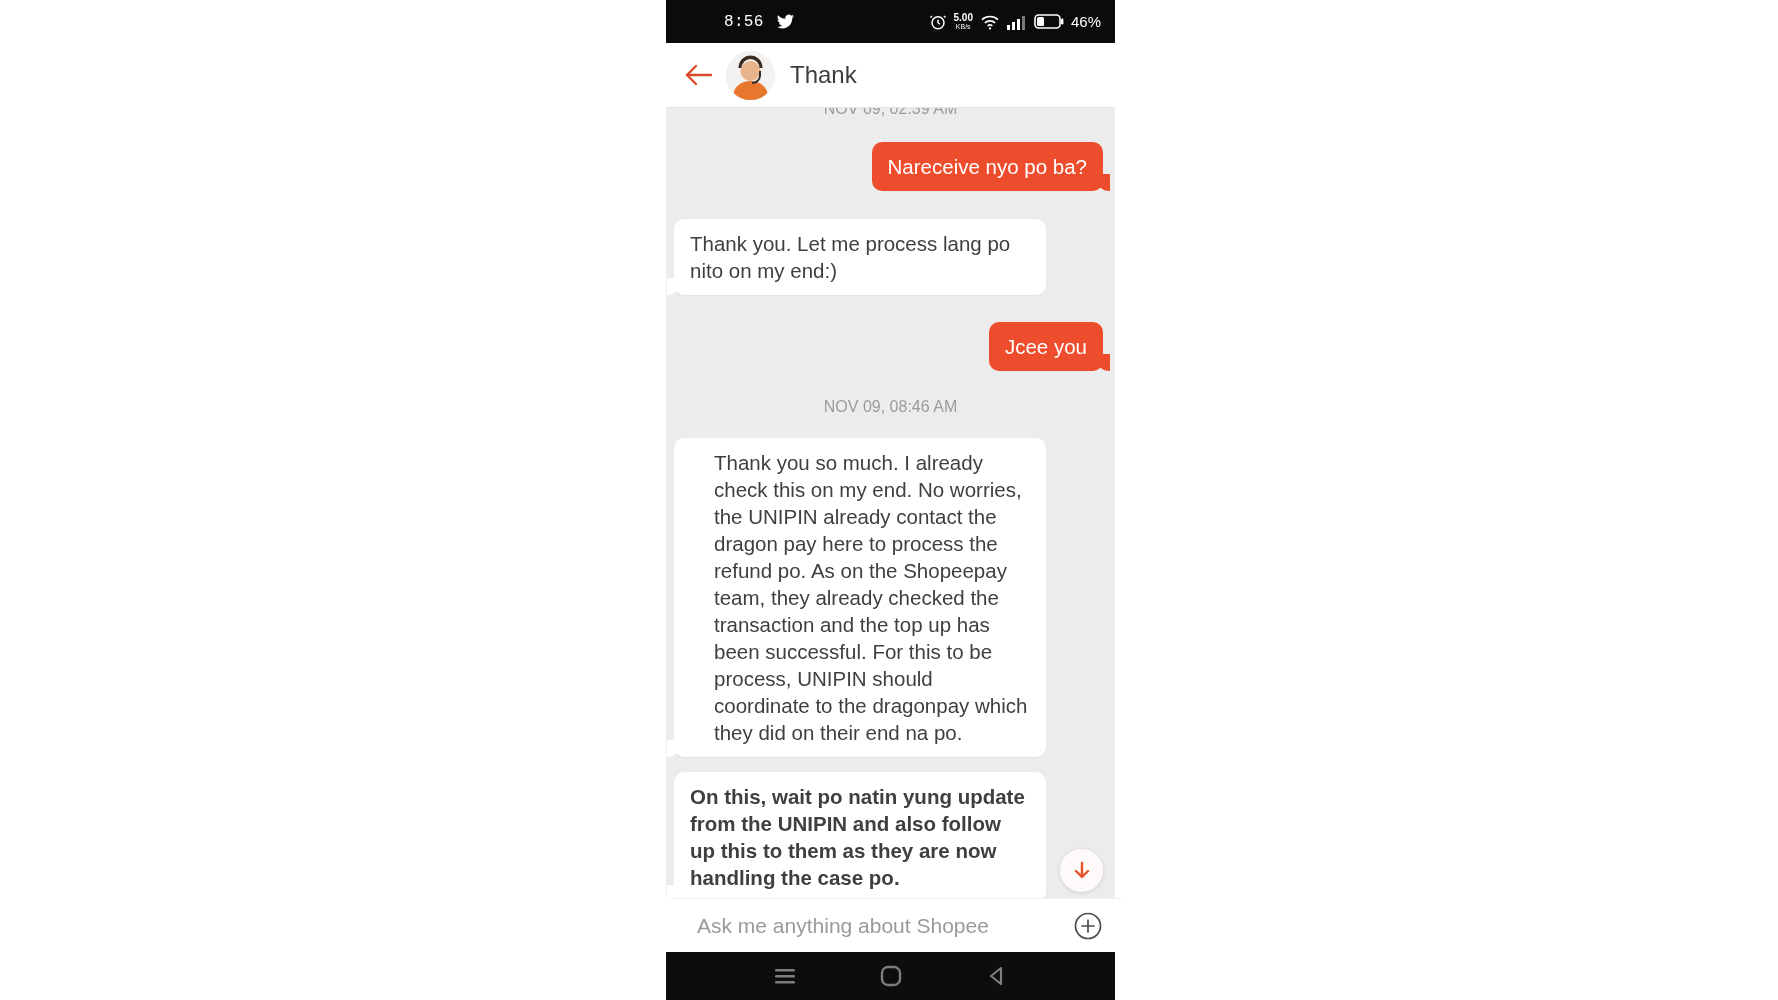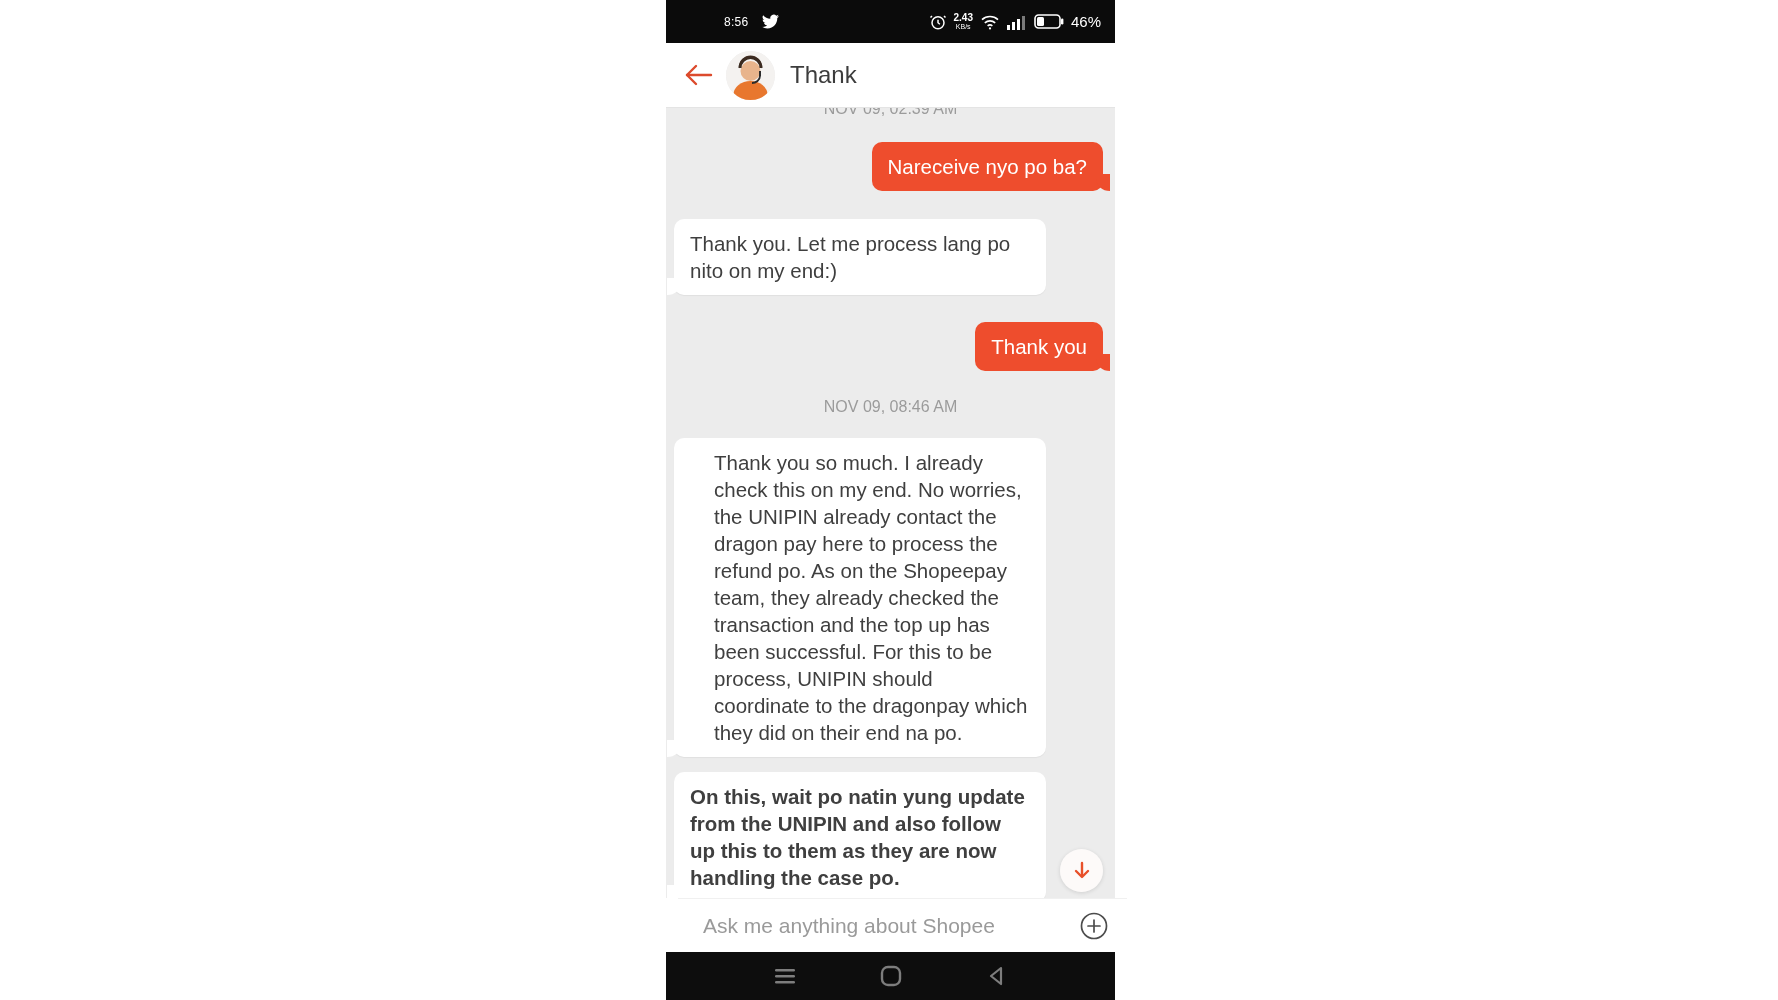--- a/index.html
+++ b/index.html
@@ -10,21 +10,21 @@
   .phone{
     position:absolute;left:666px;top:0;width:449px;height:1000px;background:#ffffff;
   }
   
   .statusbar{
     position:absolute;left:0;top:0;width:100%;height:43px;background:#0b0b0b;
     display:flex;align-items:center;justify-content:space-between;box-sizing:border-box;
     padding:0 14px 0 58px;color:#fff;
   }
   .sb-left{display:flex;align-items:center;gap:13px;}
-  .sb-time{font-size:12px;letter-spacing:.3px;}
+  .sb-time{font-size:16px;letter-spacing:.3px;font-family:Liberation Mono, monospace;}
   .sb-right{display:flex;align-items:center;gap:7px;}
   .sb-speed{display:flex;flex-direction:column;align-items:center;line-height:1;}
   .sb-speed .v{font-size:10px;font-weight:bold;}
   .sb-speed .u{font-size:7px;}
   .sb-batt-pct{font-size:15px;}
   
   .header{
     position:absolute;left:0;top:43px;width:100%;height:65px;background:#ffffff;
     border-bottom:1px solid #e4e4e4;display:flex;align-items:center;box-sizing:border-box;
     padding:0 12px;z-index:5;
@@ -70,21 +70,21 @@
   .m5{margin-top:15px;font-weight:bold;}
   .m6{margin-top:16px;padding-top:13px;}
   
   .scroll-down{
     position:absolute;left:394px;top:849px;width:43px;height:43px;border-radius:50%;
     background:rgba(255,252,251,0.88);box-shadow:0 1px 4px rgba(0,0,0,0.12);
     display:flex;align-items:center;justify-content:center;cursor:pointer;z-index:6;
   }
   
   .inputbar{
-    position:absolute;left:12px;top:898px;width:100%;height:54px;background:#ffffff;
+    position:absolute;left:6px;top:898px;width:100%;height:54px;background:#ffffff;
     border-top:1px solid #f0f0f0;display:flex;align-items:center;box-sizing:border-box;
     padding:0 16px 0 23px;z-index:7;
   }
   .chat-input{
     flex:1;border:none;outline:none;font-size:21px;color:#3f3f3f;background:transparent;
     font-family:"Liberation Sans", sans-serif;
   }
   .chat-input::placeholder{color:#9a9a9a;}
   .plus-btn{width:34px;height:34px;display:flex;align-items:center;justify-content:center;cursor:pointer;}
   
@@ -110,21 +110,21 @@
     </div>
     <div class="sb-right">
       <span style="display:flex;">
         <svg width="18" height="18" viewBox="0 0 24 24" fill="none" stroke="#ffffff" stroke-width="2">
           <circle cx="12" cy="13" r="8"></circle>
             <path d="M12 9v4l2.5 2"></path>
             <path d="M4 4 2 6M20 4l2 2"></path>
         </svg>
       </span>
       <span class="sb-speed">
-        <span class="v">2.43</span>
+        <span class="v">5.00</span>
         <span class="u">KB/s</span>
       </span>
       <span style="display:flex;">
         <svg width="20" height="16" viewBox="0 0 24 20" fill="none" stroke="#ffffff" stroke-width="2">
           <path d="M2 7a15 15 0 0 1 20 0"></path>
             <path d="M5.5 11a10 10 0 0 1 13 0"></path>
             <path d="M9 14.8a5 5 0 0 1 6 0"></path>
             <circle cx="12" cy="18" r="1.4" fill="#ffffff" stroke="none"></circle>
         </svg>
       </span>
@@ -169,21 +169,21 @@
   </div>
 
   <div class="chat">
     <div class="chat-inner">
       <div class="date-divider date-top">NOV 09, 02:39 AM</div>
 
       <div class="msg sent m1">Nareceive nyo po ba?</div>
 
       <div class="msg received m2">Thank you. Let me process lang po nito on my end:)</div>
 
-      <div class="msg sent m3">Thank you</div>
+      <div class="msg sent m3">Jcee you</div>
 
       <div class="date-divider date-mid">NOV 09, 08:46 AM</div>
 
       <div class="msg received m4">Thank you so much. I already check this on my end. No worries, the UNIPIN already contact the dragon pay here to process the refund po. As on the Shopeepay team, they already checked the transaction and the top up has been successful. For this to be process, UNIPIN should coordinate to the dragonpay which they did on their end na po.</div>
 
       <div class="msg received m5">On this, wait po natin yung update from the UNIPIN and also follow up this to them as they are now handling the case po.</div>
 
       <div class="msg sent m6">Ok please give me a moment po. I</div>
     </div>
   </div>

